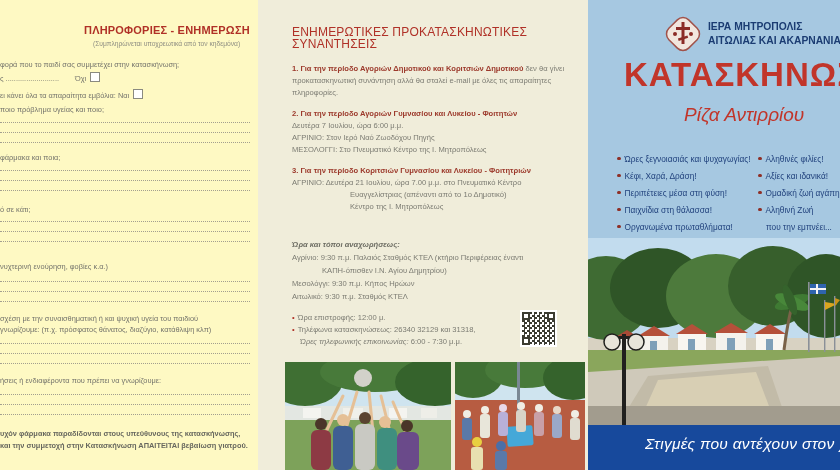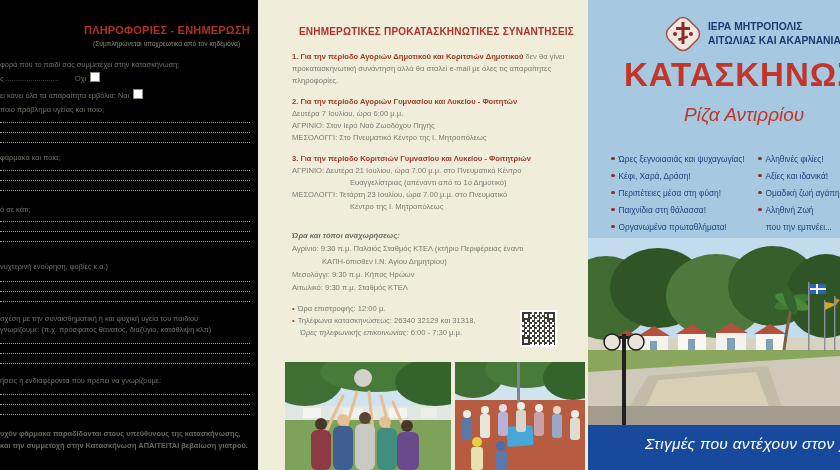--- a/index.html
+++ b/index.html
@@ -3,31 +3,31 @@
 <meta charset="utf-8">
 <style>
   html,body{margin:0;padding:0;}
   body{
     width:840px;height:470px;overflow:hidden;position:relative;
     font-family:"Liberation Sans","DejaVu Sans",sans-serif;
     background:#ffffff;
   }
   .panel{position:absolute;top:0;height:470px;overflow:hidden;}
   
-  #panel-left{left:0;width:258px;background:#000000;}
+  #panel-left{left:0;width:258px;background:#fef9c3;}
   .lp-title{position:absolute;left:84px;top:24px;font-size:11px;font-weight:700;color:#b03127;letter-spacing:.2px;}
   .lp-sub{position:absolute;left:93px;top:40px;font-size:6.7px;color:#8d8d82;}
   .lline{position:absolute;left:0;right:6px;font-size:7.4px;color:#73736b;white-space:nowrap;}
   .lline.bold{font-weight:700;color:#68685f;}
   .dots{position:absolute;left:0;width:250px;border-bottom:1px dotted #a39f8f;height:0;}
   .cb{display:inline-block;width:8px;height:8px;border:1px solid #8a8a80;background:#fff;vertical-align:-1px;margin-left:4px;}
   
   #panel-mid{left:258px;width:330px;background:#f0edda;}
   .mp-inner{position:absolute;left:34px;right:14px;top:26px;font-size:7.6px;line-height:12px;color:#7b7b72;}
-  .mp-title{font-size:10px;font-weight:700;color:#b03127;text-align:right;margin:0 0 13px 0;letter-spacing:.2px;}
+  .mp-title{font-size:12px;font-weight:400;color:#b03127;text-align:left;margin:0 0 13px 0;letter-spacing:.2px;}
   .mp-item{margin:0 0 9px 0;}
   .mp-lead{font-weight:700;color:#9c392b;}
   .mp-line{white-space:nowrap;}
   .ind58{padding-left:58px;}
   .ind30{padding-left:30px;}
   .ind8{padding-left:8px;}
   .mp-dep-title{font-weight:700;font-style:italic;color:#6e6e64;}
   .mp-bullet .dot{color:#b03127;margin-right:3px;}
   .mp-bullet .lbl{}
   .qr{position:absolute;left:262px;top:310px;width:37px;height:37px;background:#fff;}
@@ -37,21 +37,21 @@
   .mp-photo{position:absolute;top:362px;height:108px;overflow:hidden;}
   #mp-photo-1{left:27px;width:166px;}
   #mp-photo-2{left:197px;width:130px;}
   
   #panel-right{left:588px;width:252px;background:#a6c8e1;}
   .rp-org-text{position:absolute;left:120px;top:20px;font-size:10.3px;font-weight:700;color:#1b3c72;line-height:14px;white-space:nowrap;}
   .rp-logo{position:absolute;left:74px;top:13px;width:42px;height:42px;}
   .rp-title{position:absolute;left:36px;top:56px;font-size:33px;font-weight:700;color:#c1352a;letter-spacing:1px;white-space:nowrap;}
   .rp-subtitle{position:absolute;left:96px;top:104px;font-size:19px;font-style:italic;color:#c1352a;white-space:nowrap;}
   .rp-col{position:absolute;top:151px;font-size:8.3px;color:#21427d;line-height:17px;white-space:nowrap;}
-  #rp-col-left{left:23px;}
+  #rp-col-left{left:29px;}
   #rp-col-right{left:170px;}
   .rp-b::before{content:"";display:inline-block;width:3.5px;height:3.5px;border-radius:50%;background:#8e2f26;margin-right:4px;vertical-align:2px;}
   .rp-cont{padding-left:8px;}
   .rp-photo{position:absolute;left:0;top:238px;width:252px;height:187px;overflow:hidden;}
   .rp-bar{position:absolute;left:0;top:425px;width:252px;height:45px;background:#17499c;}
   .rp-tagline{position:absolute;left:57px;top:10px;font-size:15.5px;font-style:italic;color:#ffffff;white-space:nowrap;letter-spacing:.3px;}
 </style>
 </head>
 <body>
 
@@ -110,25 +110,24 @@
       <span class="mp-lead">1. Για την περίοδο Αγοριών Δημοτικού και Κοριτσιών Δημοτικού</span><span> δεν θα γίνει προκατασκηνωτική συνάντηση αλλά θα σταλεί e-mail με όλες τις απαραίτητες πληροφορίες.</span>
     </p>
 
     <div class="mp-item">
       <div class="mp-line mp-lead">2. Για την περίοδο Αγοριών Γυμνασίου και Λυκείου - Φοιτητών</div>
       <div class="mp-line">Δευτέρα 7 Ιουλίου, ώρα 6:00 μ.μ.</div>
       <div class="mp-line">ΑΓΡΙΝΙΟ: Στον Ιερό Ναό Ζωοδόχου Πηγής</div>
       <div class="mp-line">ΜΕΣΟΛΟΓΓΙ: Στο Πνευματικό Κέντρο της Ι. Μητροπόλεως</div>
     </div>
 
-    <div class="mp-item" style="margin-bottom:16px">
+    <div class="mp-item" style="margin-bottom:25px">
       <div class="mp-line mp-lead">3. Για την περίοδο Κοριτσιών Γυμνασίου και Λυκείου - Φοιτητριών</div>
       <div class="mp-line">ΑΓΡΙΝΙΟ: Δευτέρα 21 Ιουλίου, ώρα 7.00 μ.μ. στο Πνευματικό Κέντρο</div>
       <div class="mp-line ind58">Ευαγγελίστριας (απέναντι από το 1ο Δημοτικό)</div>
-      <div class="mp-line">ΜΕΣΟΛΟΓΓΙ: Τετάρτη 23 Ιουλίου, ώρα 7.00 μ.μ. στο Πνευματικό</div>
       <div class="mp-line ind58">Κέντρο της Ι. Μητροπόλεως</div>
     </div>
 
     <div class="mp-item" style="line-height:13px">
       <div class="mp-line mp-dep-title">Ώρα και τόποι αναχωρήσεως:</div>
       <div class="mp-line">Αγρίνιο: 9:30 π.μ. Παλαιός Σταθμός ΚΤΕΛ (κτήριο Περιφέρειας έναντι</div>
       <div class="mp-line ind30">ΚΑΠΗ-όπισθεν Ι.Ν. Αγίου Δημητρίου)</div>
       <div class="mp-line">Μεσολόγγι: 9:30 π.μ. Κήπος Ηρώων</div>
       <div class="mp-line">Αιτωλικό: 9:30 π.μ. Σταθμός ΚΤΕΛ</div>
     </div>

